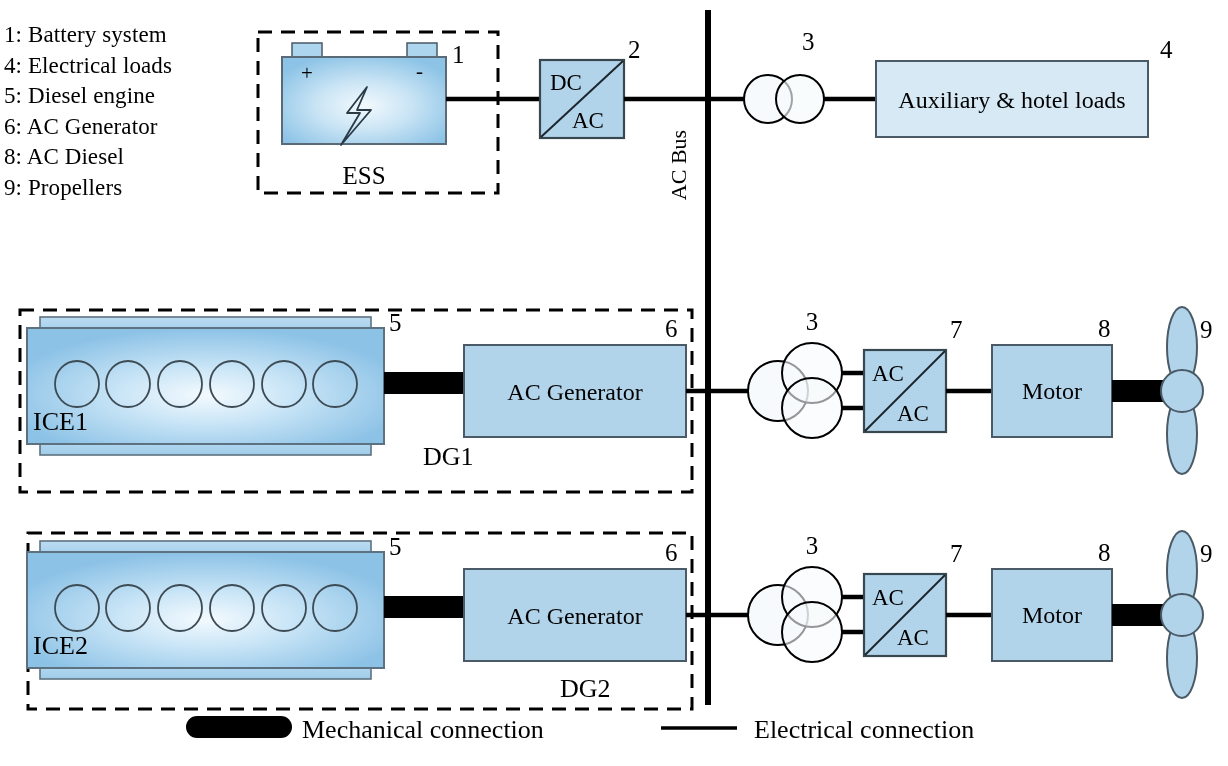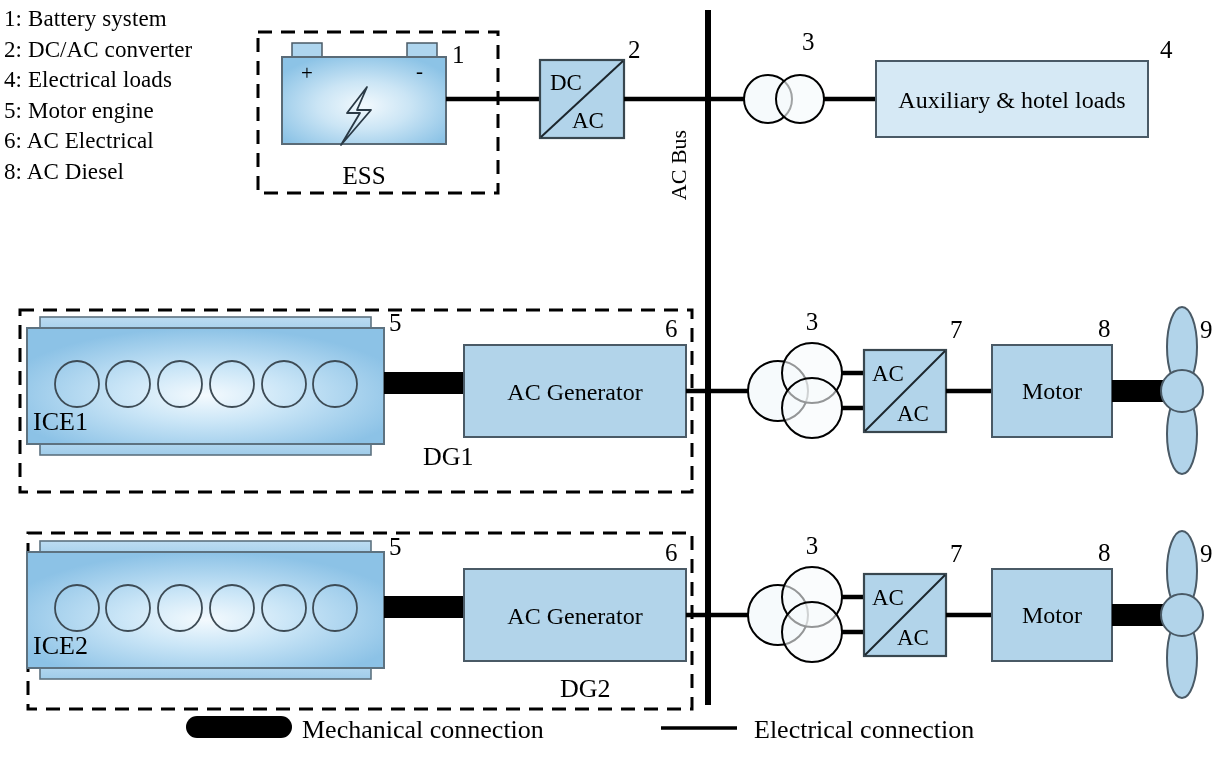--- a/index.html
+++ b/index.html
@@ -20,21 +20,21 @@
   #canvas {
     position: absolute;
     left: 0;
     top: 0;
     width: 1228px;
     height: 766px;
   }
   .legend-list {
     position: absolute;
     left: 4px;
-    top: 4px;
+    top: 20px;
     width: 250px;
   }
   .legend-list div {
     font-size: 23px;
     line-height: 30.6px;
     color: #000;
     white-space: nowrap;
     letter-spacing: 0.1px;
   }
   text {
@@ -42,25 +42,25 @@
     fill: #000;
   }
 </style>
 </head>
 <body>
 
 <div id="root">
 
   <div class="legend-list">
     <div>1: Battery system</div>
-    <div>2: DC/AC converter</div>
     <div>4: Electrical loads</div>
-    <div>5: Motor engine</div>
-    <div>6: AC Electrical</div>
+    <div>5: Diesel engine</div>
+    <div>6: AC Generator</div>
     <div>8: AC Diesel</div>
+    <div>9: Propellers</div>
   </div>
 
   <svg id="canvas" viewBox="0 0 1228 766" xmlns="http://www.w3.org/2000/svg">
     <defs>
       <radialGradient id="battGrad" cx="50%" cy="56%" r="62%">
         <stop offset="0%" stop-color="#f2f9fd"></stop>
         <stop offset="45%" stop-color="#cbe5f5"></stop>
         <stop offset="100%" stop-color="#8cc3e6"></stop>
       </radialGradient>
       <radialGradient id="engGrad" cx="50%" cy="58%" r="58%">

